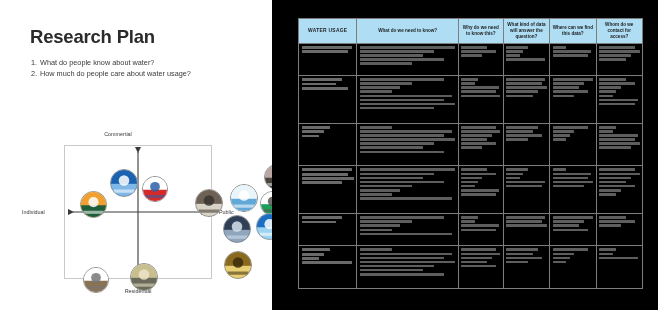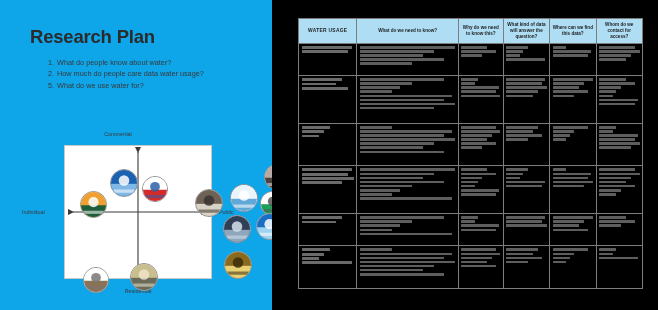--- a/index.html
+++ b/index.html
@@ -17,37 +17,37 @@
     width: 658px;
     height: 310px;
     background: #000000;
   }
 
   
   #left-slide {
     position: absolute;
     left: 0; top: 0;
     width: 328px; height: 310px;
-    background: #0ea5e9;
+    background: #ffffff;
     overflow: hidden;
   }
 
   #slide-title {
     position: absolute;
     left: 30px; top: 26px;
     font-size: 18.5px;
     font-weight: 700;
     color: #2b2b2b;
     letter-spacing: -0.2px;
     font-family: "Liberation Sans", sans-serif;
   }
 
   #question-list {
     position: absolute;
-    left: 48px; top: 57px;
+    left: 31px; top: 57px;
     width: 240px;
     list-style: none;
   }
   #question-list li {
     font-size: 7.3px;
     color: #3a3a3a;
     line-height: 11.4px;
     white-space: nowrap;
   }
   #question-list li .num { display: inline-block; width: 9px; }
@@ -152,24 +152,21 @@
 
   <div id="left-slide">
 
     <div id="slide-title">Research Plan</div>
 
     <ul id="question-list">
       <li>
         <span class="num">1.</span><span>What do people know about water?</span>
       </li>
       <li>
-        <span class="num">2.</span><span>How much do people care data water usage?</span>
-      </li>
-      <li>
-        <span class="num">5.</span><span>What do we use water for?</span>
+        <span class="num">2.</span><span>How much do people care about water usage?</span>
       </li>
     </ul>
 
     <div id="quadrant-wrap">
 
       <div id="quad-box"></div>
 
       <svg id="quad-svg" viewBox="0 0 234 170">
         <defs>
           <marker id="arrH" markerWidth="6" markerHeight="6" refX="5" refY="3" orient="auto">

